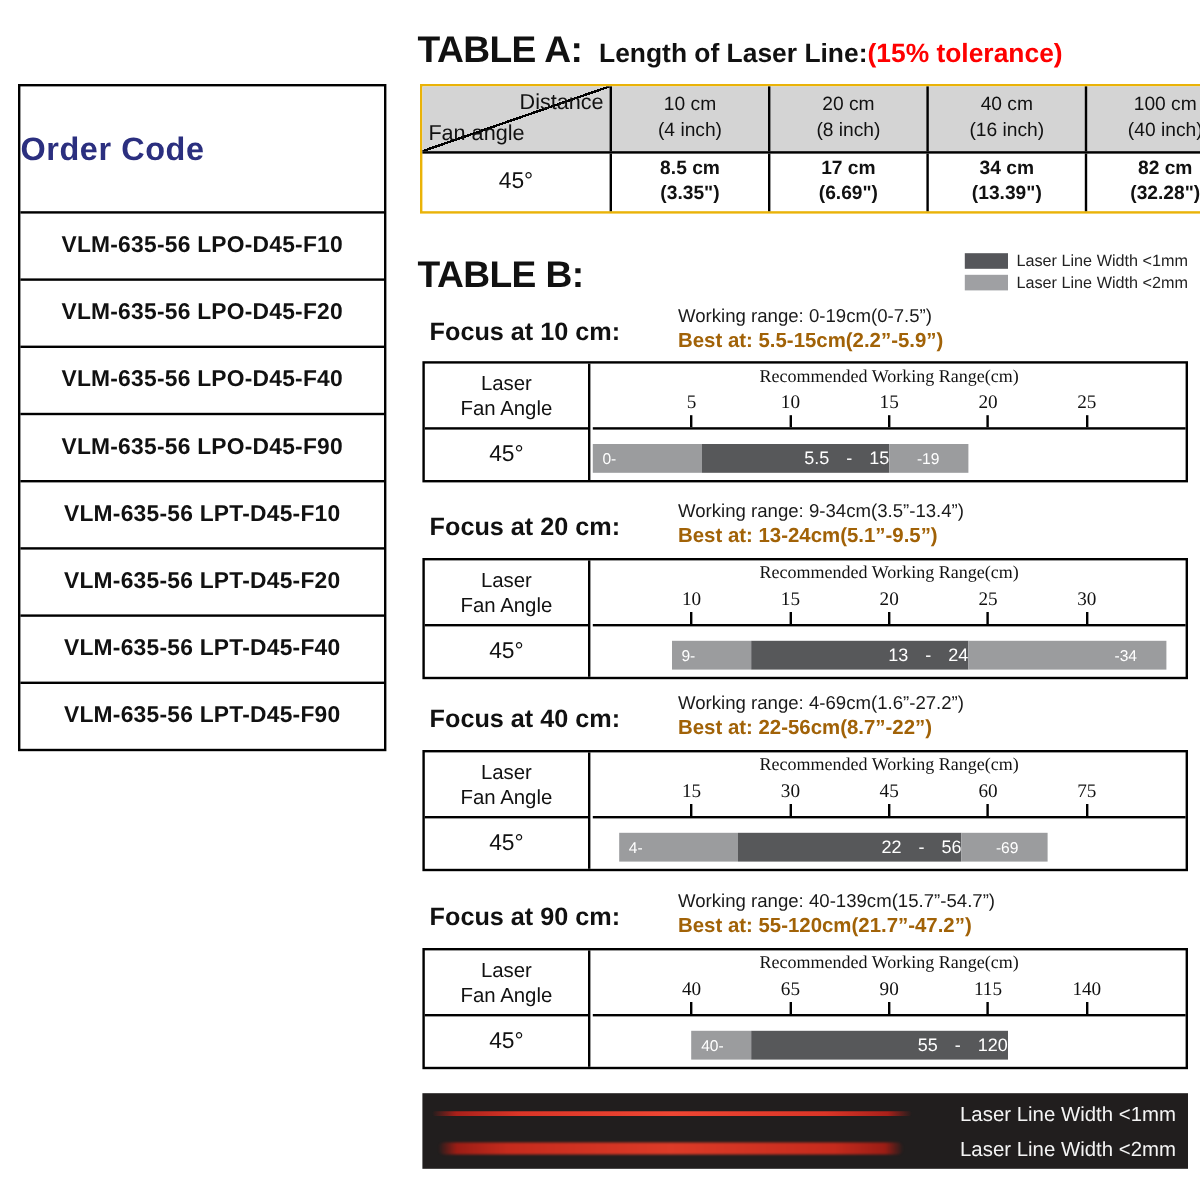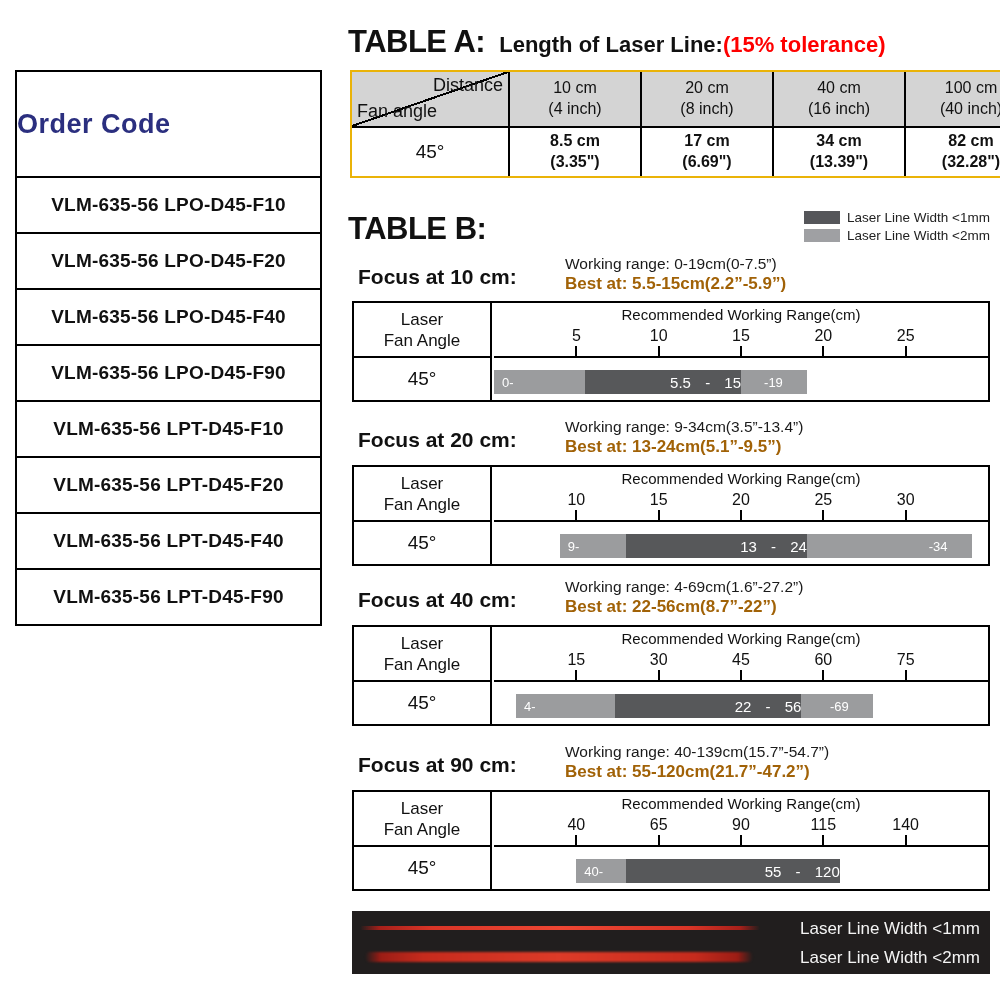--- a/index.html
+++ b/index.html
@@ -51,21 +51,21 @@
   .focus-texts { position:absolute; left:207px; top:0; }
   .working { font-size:15.5px; color:#1a1a1a; line-height:20px; }
   .bestat { font-size:17px; font-weight:bold; color:#a16207; line-height:20px; }
 
   .chart-table { position:absolute; left:352px; width:638px; height:101px; border:2px solid #000; background:#fff; }
   .ct-left { position:absolute; left:0; top:0; bottom:0; width:138px; border-right:2px solid #000; }
   .ct-left .lh { height:55px; border-bottom:2px solid #000; display:flex; flex-direction:column;
     align-items:center; justify-content:center; font-size:17px; line-height:21px; }
   .ct-left .lv { height:42px; display:flex; align-items:center; justify-content:center; font-size:19px; }
   .ct-plot { position:absolute; left:140px; right:0; top:0; bottom:0; }
-  .plot-head { position:absolute; left:0; right:0; top:0; height:55px; border-bottom:2px solid #000; }
+  .plot-head { position:absolute; left:0; right:0; top:0; height:55px; border-bottom:2px solid #000;font-family:Liberation Serif, serif; }
   .axis-title { text-align:center; padding-top:3px; font-size:15px; }
   .ticks { position:absolute; left:0; right:0; bottom:0; height:32px; }
   .tick-label { position:absolute; bottom:11px; transform:translateX(-50%); font-size:16px; }
   .tick-mark { position:absolute; bottom:0; width:2px; height:10px; background:#000; transform:translateX(-50%); }
   .plot-body { position:absolute; left:0; right:0; top:57px; bottom:0; }
   .bar-track { position:absolute; left:0; right:0; top:10px; height:24px; }
   .seg { position:absolute; top:0; bottom:0; display:flex; align-items:center; color:#fff; overflow:hidden; }
   .seg.dark { background:#57585a; justify-content:flex-end; font-size:15px; word-spacing:10px;padding-left:44px; }
   .seg.light { background:#9b9c9e; font-size:13px; }
   .seg.al-left { justify-content:flex-start; padding-left:8px; }

